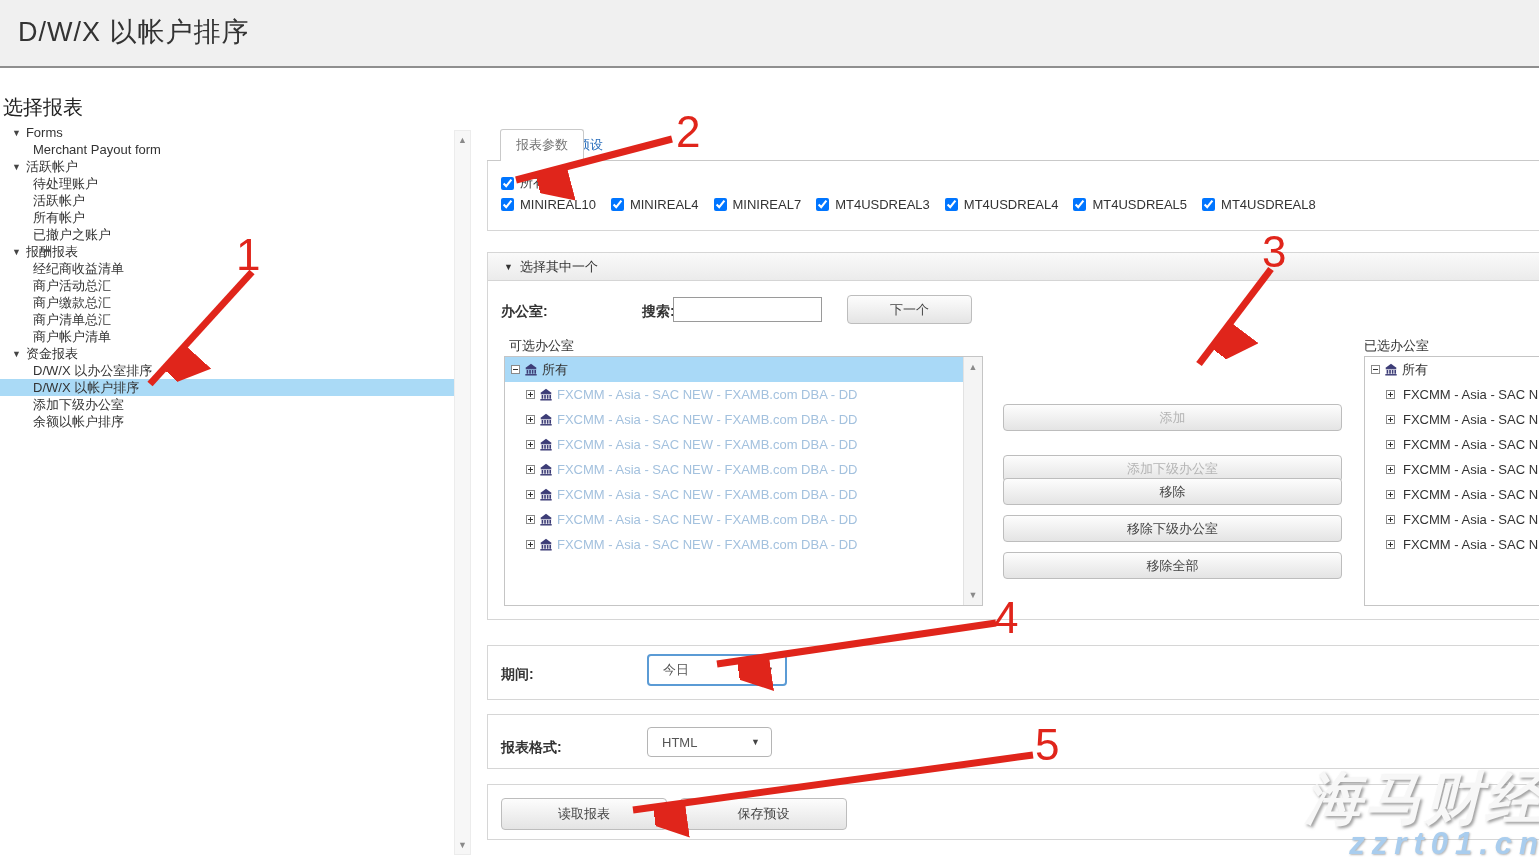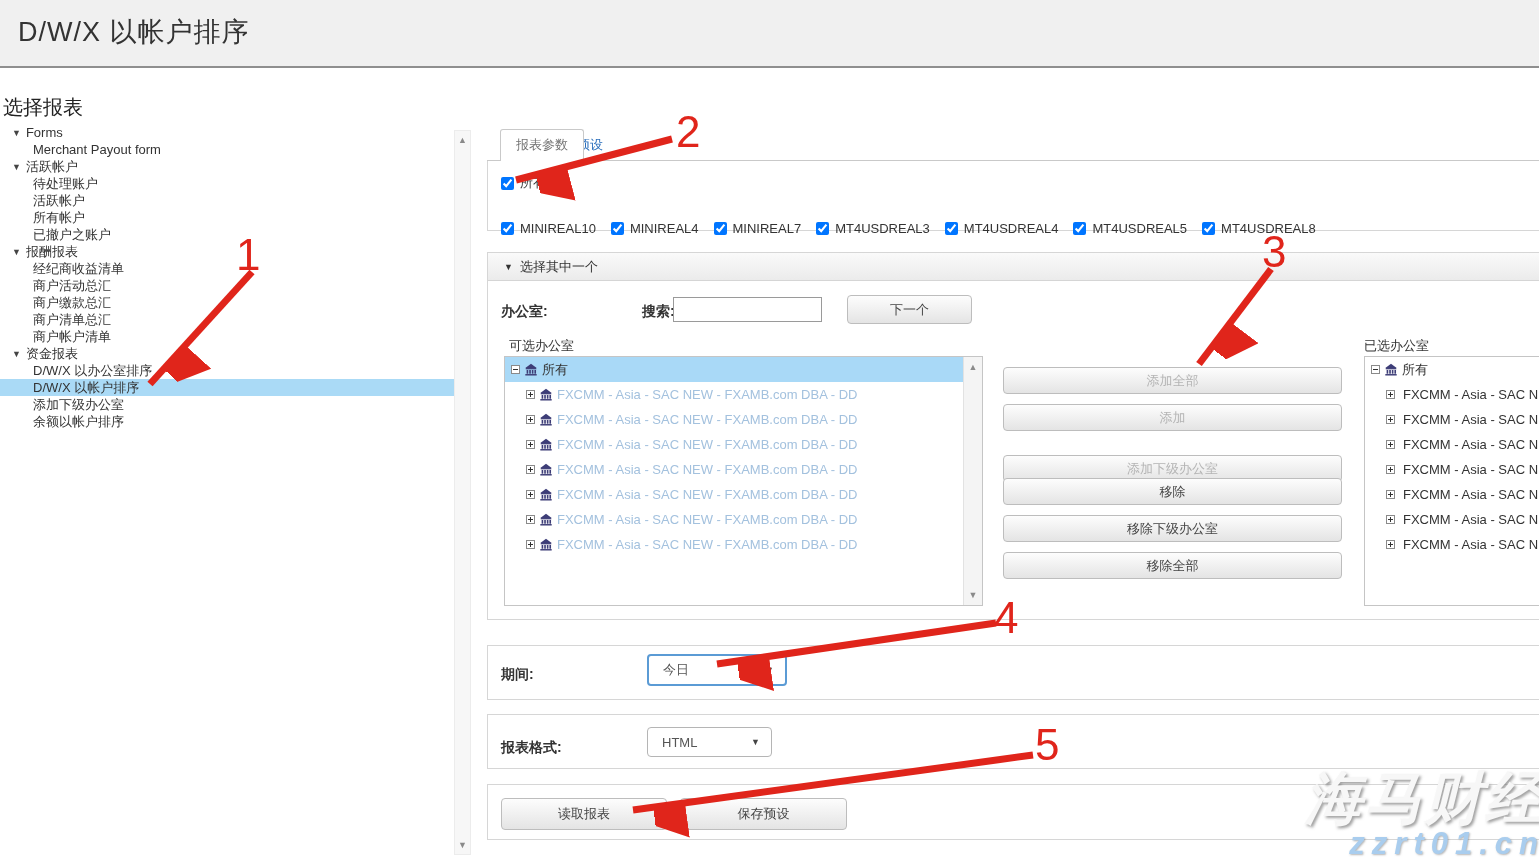--- a/index.html
+++ b/index.html
@@ -37,21 +37,21 @@
   .tab-preset { position:absolute; left:90px; top:136px; font-size:13px; color:#2a6ebb; cursor:pointer; }
 
   .panel { position:absolute; left:0; width:100%; background:#fff;
     border:1px solid #d6d6d6; }
   .cb-panel { top:161px; height:70px; border-top:none; }
   .cb-row { position:absolute; left:13px; display:flex; align-items:center; gap:4px; }
   .cb-row input { width:13px; height:13px; margin-right:2px; }
   .cb-row label { font-size:13px; color:#333; }
   .cb-all { top:13px; }
   .cb-servers { top:36px; display:flex; gap:15px; }
-  .cb-servers .cbg { display:flex; align-items:center; gap:4px;margin-top:24px; }
+  .cb-servers .cbg { display:flex; align-items:center; gap:4px; }
 
   
   .section { top:252px; height:368px; }
   .sec-header { height:28px; line-height:27px; background:linear-gradient(#fafafa,#ebebeb);
     border-bottom:1px solid #d5d5d5; font-size:13px; color:#333; padding-left:16px; cursor:pointer; }
   .sec-header .tri { margin-right:7px; color:#333; }
   .lbl-b { font-size:14px; font-weight:bold; color:#333; position:absolute; }
   .lbl { font-size:13px; color:#333; position:absolute; }
   .search-input { position:absolute; left:185px; top:44px; width:149px; height:25px;
     border:1px solid #9a9a9a; font-size:13px; padding:0 5px; }
@@ -272,21 +272,20 @@
             </svg>
             <span class="name-blue">FXCMM - Asia - SAC NEW - FXAMB.com DBA - DD</span>
           </div>
       </div>
       <div class="lb-scroll">
         <div class="up">▲</div>
         <div class="dn">▼</div>
       </div>
     </div>
 
-    <button class="btn xfer" style="top:114px;" disabled="">添加全部</button>
     <button class="btn xfer" style="top:151px;" disabled="">添加</button>
     <button class="btn xfer" style="top:202px;" disabled="">添加下级办公室</button>
     <button class="btn xfer" style="top:225px;">移除</button>
     <button class="btn xfer" style="top:262px;">移除下级办公室</button>
     <button class="btn xfer" style="top:299px;">移除全部</button>
 
     <div class="listbox chosen">
       <div class="lb-inner">
         <div class="lb-row root">
             <span class="exp"></span>

